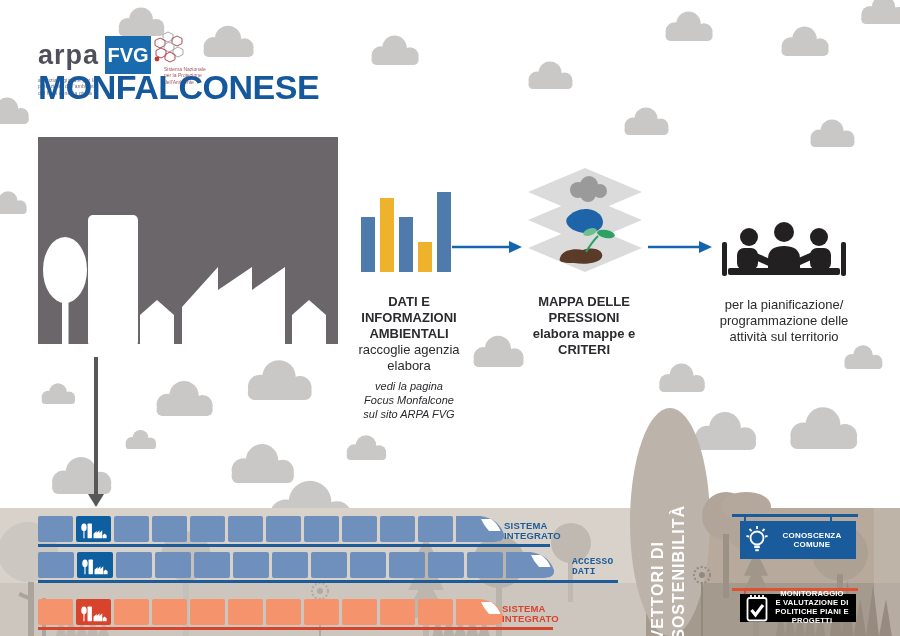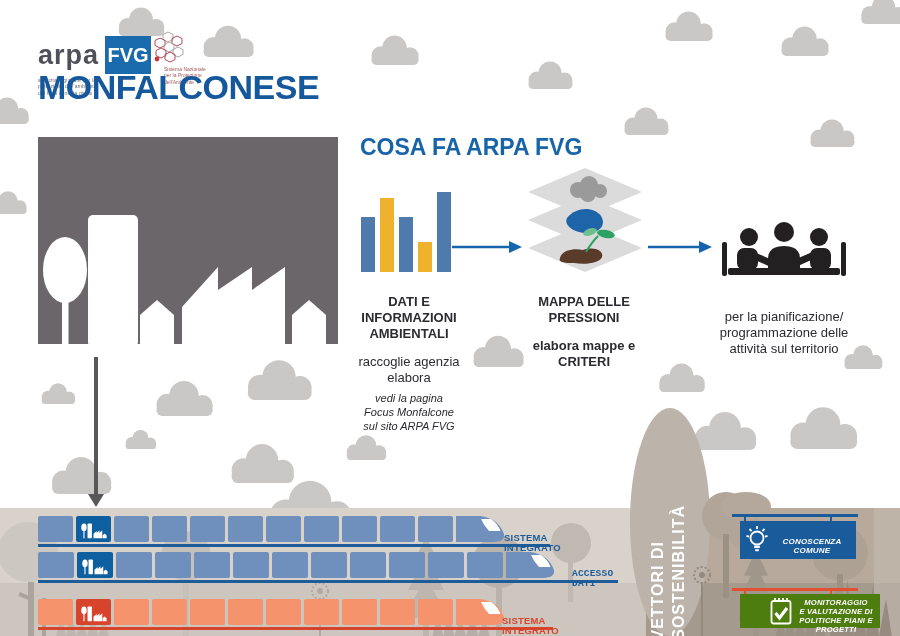--- a/index.html
+++ b/index.html
@@ -1,19 +1,19 @@
 <!DOCTYPE html>
 <html><head>
 <meta charset="utf-8">
 <style>
   html,body{margin:0;padding:0;background:#fff;}
   #canvas{position:relative;width:900px;height:636px;background:#ffffff;overflow:hidden;
           font-family:"Liberation Sans", sans-serif;color:#2b2a2e;}
   .abs{position:absolute;}
-  .pre{white-space:pre-line;margin-top:12px;}
+  .pre{white-space:pre-line;}
 
   
   .cloud{position:absolute;fill:#c9c8c6;}
 
   
   .arpa-word{font-weight:700;font-size:27px;letter-spacing:1px;color:#50505a;line-height:1;}
   .fvg-box{background:#1a6bad;color:#fff;font-weight:700;font-size:20px;
            width:46px;height:38px;display:flex;align-items:center;justify-content:center;}
   .tagline{font-size:5px;line-height:1.25;color:#6b6b74;letter-spacing:.2px;}
   .snpa-caption{font-size:5px;line-height:1.25;color:#a2565c;}
@@ -46,23 +46,23 @@
   .train-label.blue{color:#1e5c99;} .train-label.red{color:#d8432b;}
 
   
   .vline{position:absolute;background:#58585a;}
   .vhead{position:absolute;width:0;height:0;border-left:8px solid transparent;
          border-right:8px solid transparent;border-top:13px solid #58585a;}
 
   
   .vert-label{position:absolute;writing-mode:vertical-rl;transform:rotate(180deg);
               font-weight:700;font-size:16px;letter-spacing:1px;color:#fff;bottom:-4px;}
-  .badge{position:absolute;width:116px;display:flex;align-items:center;color:#fff;font-style:italic;}
+  .badge{position:absolute;width:116px;display:flex;align-items:center;color:#fff;}
   .badge-blue{background:#1a5c9b;height:38px;}
-  .badge-orange{background:#4d7c0f;height:34px;padding-left:24px;}
+  .badge-orange{background:#000000;height:28px;}
   .badge .txt{flex:1;text-align:center;font-weight:700;font-size:7.6px;line-height:1.18;letter-spacing:.2px;padding-right:6px;}
   .badge .ic{width:34px;display:flex;justify-content:center;}
   .hanger{position:absolute;height:2.5px;width:126px;}
   .hanger.blue{background:#1a5c9b;} .hanger.red{background:#e2512f;}
   .tick{position:absolute;width:2px;height:5px;}
   .tick.blue{background:#1a5c9b;} .tick.red{background:#e2512f;}
 </style>
 </head>
 <body>
 
@@ -197,21 +197,20 @@
     <rect x="24" y="158" width="6.5" height="49" fill="#fff"></rect>
     <rect x="50" y="78" width="50" height="132" rx="5" fill="#fff"></rect>
     <polygon points="102,207 102,178 119,163 136,178 136,207" fill="#fff"></polygon>
     <polygon points="144,207 144,170 180,130 180,153 214,130 214,153 247,130 247,207" fill="#fff"></polygon>
     <polygon points="254,207 254,178 271,163 288,178 288,207" fill="#fff"></polygon>
   </svg>
 
   <div class="vline" style="left:94px;top:357px;width:3.5px;height:138px;"></div>
   <div class="vhead" style="left:88px;top:494px;"></div>
 
-  <div class="abs section-heading" style="left:360px;top:136px;">COSA FA ARPA FVG</div>
 
   <svg class="abs" style="left:361px;top:191px;" width="90" height="81" viewBox="0 0 90 81">
     <rect x="0" y="26" width="14" height="55" fill="#4e7bac"></rect>
     <rect x="19" y="7" width="14" height="74" fill="#eeb22d"></rect>
     <rect x="38" y="26" width="14" height="55" fill="#4e7bac"></rect>
     <rect x="57" y="51" width="14" height="30" fill="#eeb22d"></rect>
     <rect x="76" y="1" width="14" height="80" fill="#4e7bac"></rect>
   </svg>
 
   <svg class="abs" style="left:452px;top:240px;" width="70" height="14" viewBox="0 0 70 14">

